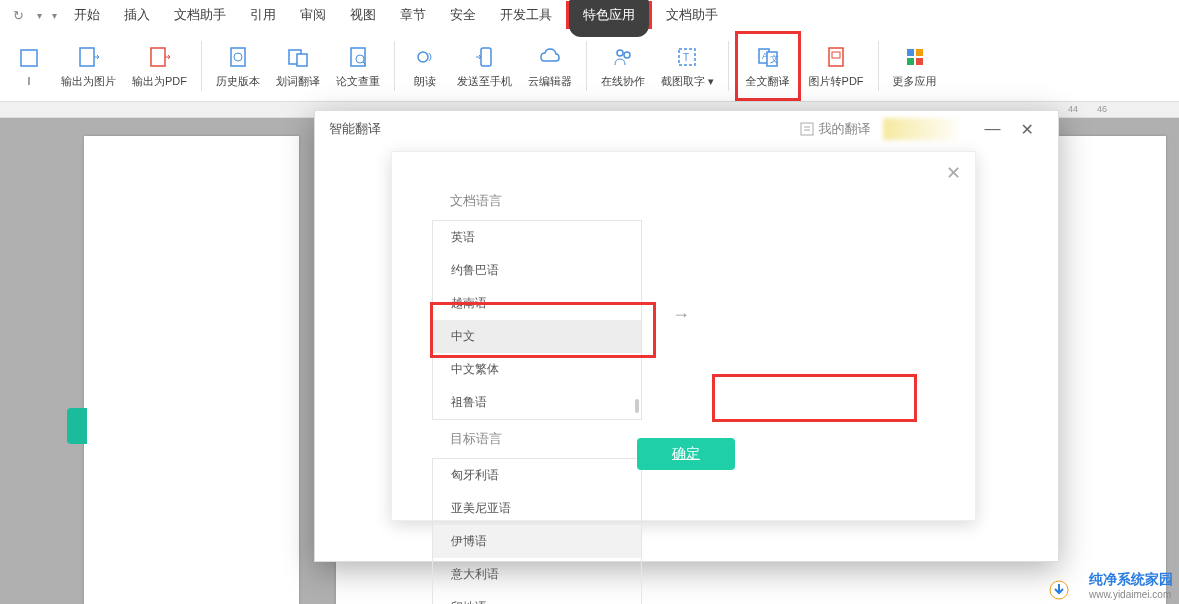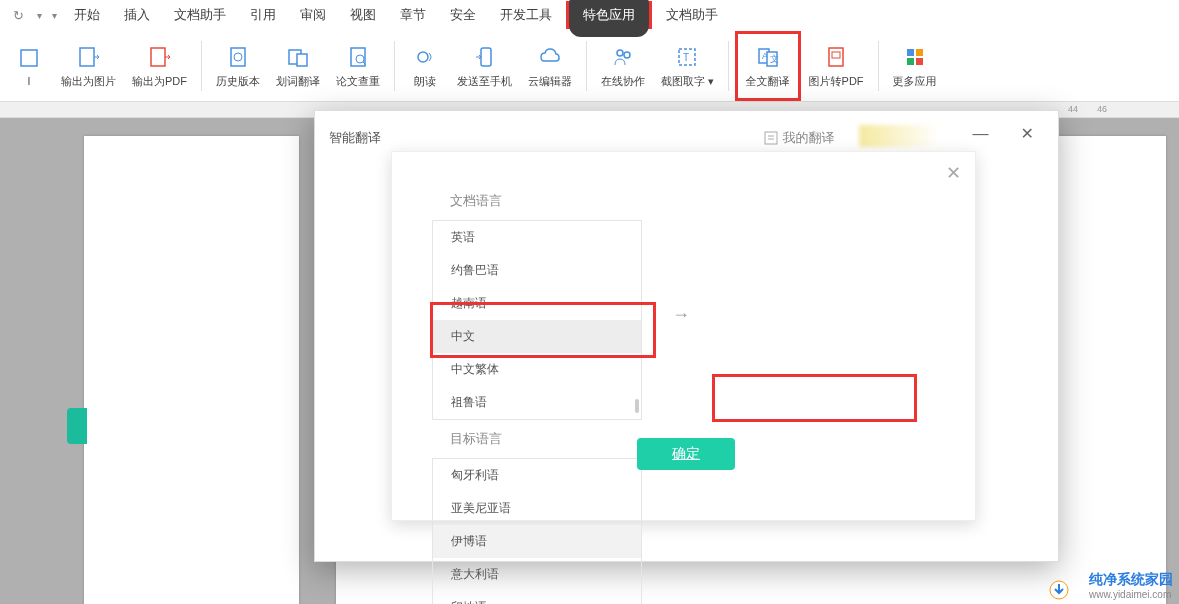--- a/index.html
+++ b/index.html
@@ -122,26 +122,25 @@
     .dialog {
       position: absolute;
       top: 110px; left: 314px;
       width: 745px; height: 452px;
       background: #fff;
       box-shadow: 0 8px 30px rgba(0,0,0,.3);
       border: 1px solid #ddd;
     }
     .dialog-header {
       display: flex;
-      align-items: flex-end;
+      align-items: center;
       height: 36px;
       padding: 0 14px;
       font-size: 13px;
       color: #555;
-      gap: 12px;
     }
     .dialog-header .spacer { flex: 1; }
     .dialog-header .my-trans {
       display: flex; align-items: center; gap: 4px;
       color: #888; cursor: pointer;
     }
     .dialog-header .avatar-blur {
       width: 80px; height: 22px;
       background: linear-gradient(90deg, #f5e9a0, #fff);
       filter: blur(2px);

